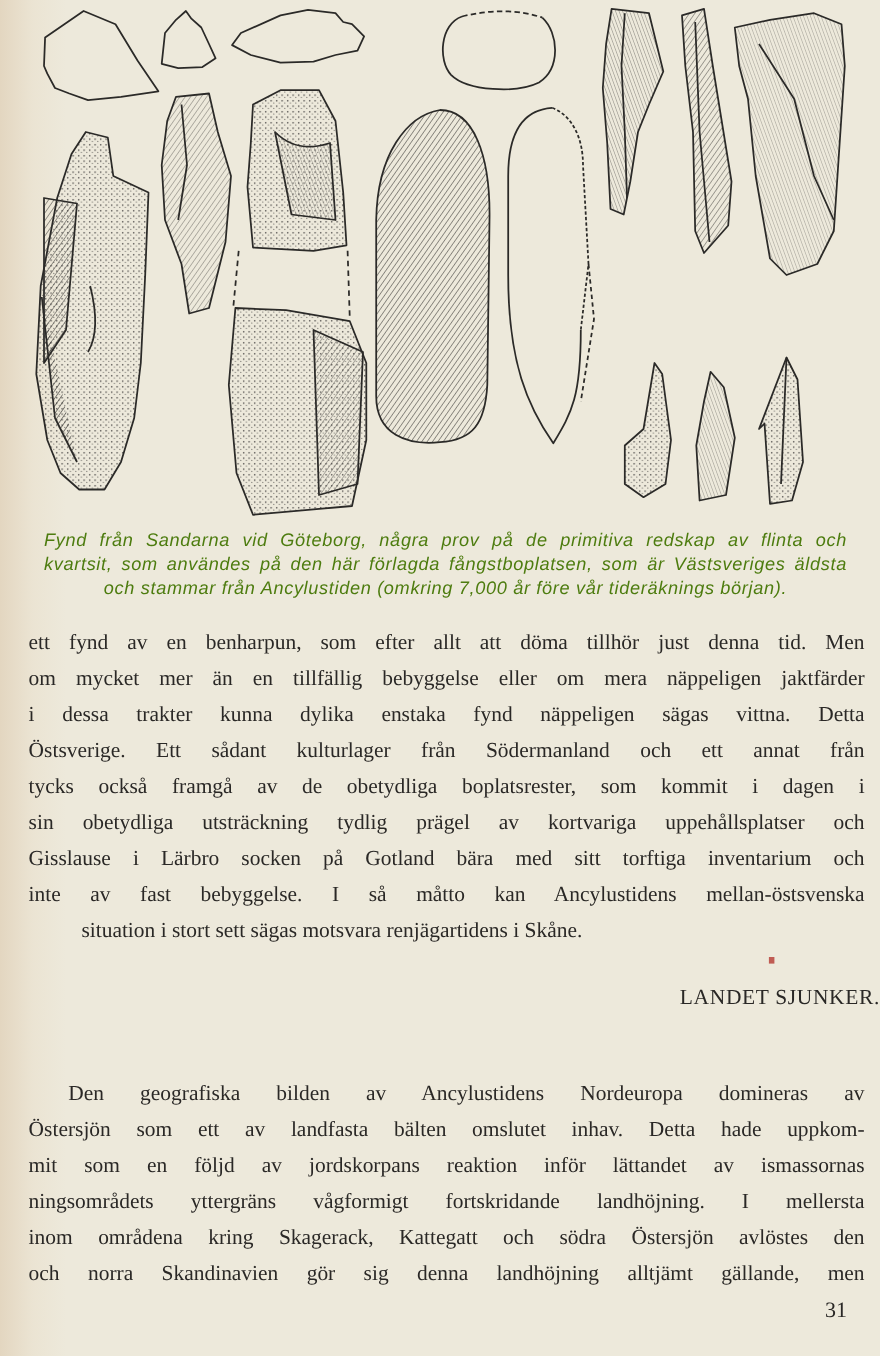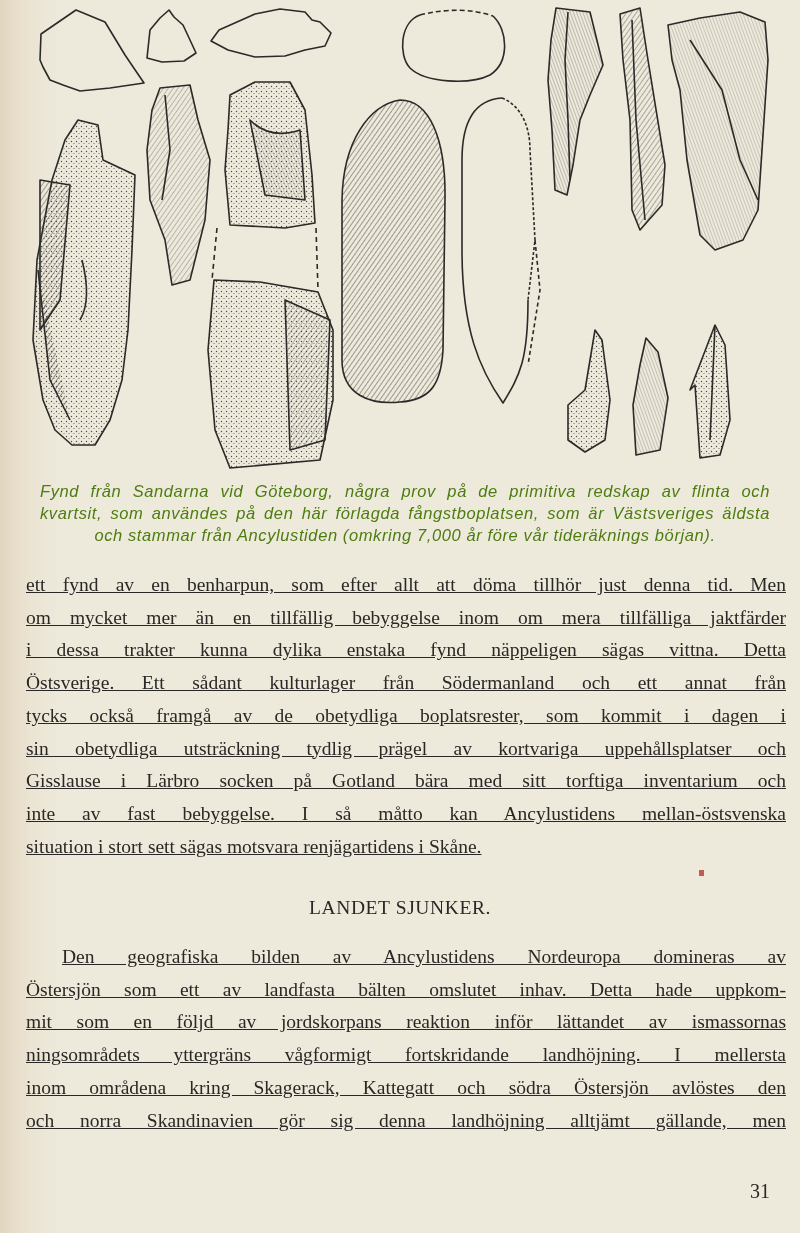--- a/index.html
+++ b/index.html
@@ -21,28 +21,28 @@
       text-align: justify; color: #4d7c0f; letter-spacing: 0.6px;
       font-family: "Liberation Sans", "DejaVu Sans", sans-serif;
       font-stretch: condensed;
     }
     .caption .l { display: block; text-align: justify; text-align-last: justify; white-space: nowrap; }
     .caption .l.last { text-align: right; text-align-last: center; }
     .body-text {
       position: absolute; left: 26px; width: 760px;
       font-size: 19.5px; line-height: 32.7px;
     }
-    .body-text .l { display: block; text-align: justify; text-align-last: justify; white-space: nowrap; text-decoration: underline; }
-    .body-text .l.last { text-align-last: left; }
-    .body-text .l.indent { padding-left: 36px; }
+    .body-text .l { display: block; text-align: justify; text-align-last: justify; white-space: nowrap; }
+    .body-text .l.last { text-align-last: left; margin-left: 48px; }
+    .body-text .l.indent { padding-left: 36px; margin-top: 38px; }
     #para1 { top: 569px; }
     #para2 { top: 941px; }
     .heading {
       position: absolute; left: 0; width: 800px; top: 897px;
-      text-align: center; font-size: 19.5px; letter-spacing: 0.6px;
+      text-align: right; font-size: 19.5px; letter-spacing: 0.6px;
     }
     .red-mark {
       position: absolute; left: 699px; top: 870px; width: 5px; height: 6px;
       background: #b7433b; opacity: 0.85;
     }
     .page-number {
       position: absolute; left: 750px; top: 1180px; font-size: 20px; font-weight: normal;
     }
   </style>
 </head>
@@ -138,21 +138,21 @@
 </div>
 
 <div class="caption">
   <span class="l">Fynd från Sandarna vid Göteborg, några prov på de primitiva redskap av flinta och</span>
   <span class="l">kvartsit, som användes på den här förlagda fångstboplatsen, som är Västsveriges äldsta</span>
   <span class="l last">och stammar från Ancylustiden (omkring 7,000 år före vår tideräknings början).</span>
 </div>
 
 <div class="body-text" id="para1">
   <span class="l">ett fynd av en benharpun, som efter allt att döma tillhör just denna tid. Men</span>
-  <span class="l">om mycket mer än en tillfällig bebyggelse inom om mera tillfälliga jaktfärder</span>
+  <span class="l">om mycket mer än en tillfällig bebyggelse eller om mera näppeligen jaktfärder</span>
   <span class="l">i dessa trakter kunna dylika enstaka fynd näppeligen sägas vittna. Detta</span>
   <span class="l">Östsverige. Ett sådant kulturlager från Södermanland och ett annat från</span>
   <span class="l">tycks också framgå av de obetydliga boplatsrester, som kommit i dagen i</span>
   <span class="l">sin obetydliga utsträckning tydlig prägel av kortvariga uppehållsplatser och</span>
   <span class="l">Gisslause i Lärbro socken på Gotland bära med sitt torftiga inventarium och</span>
   <span class="l">inte av fast bebyggelse. I så måtto kan Ancylustidens mellan-östsvenska</span>
   <span class="l last">situation i stort sett sägas motsvara renjägartidens i Skåne.</span>
 </div>
 
 <div class="red-mark"></div>

